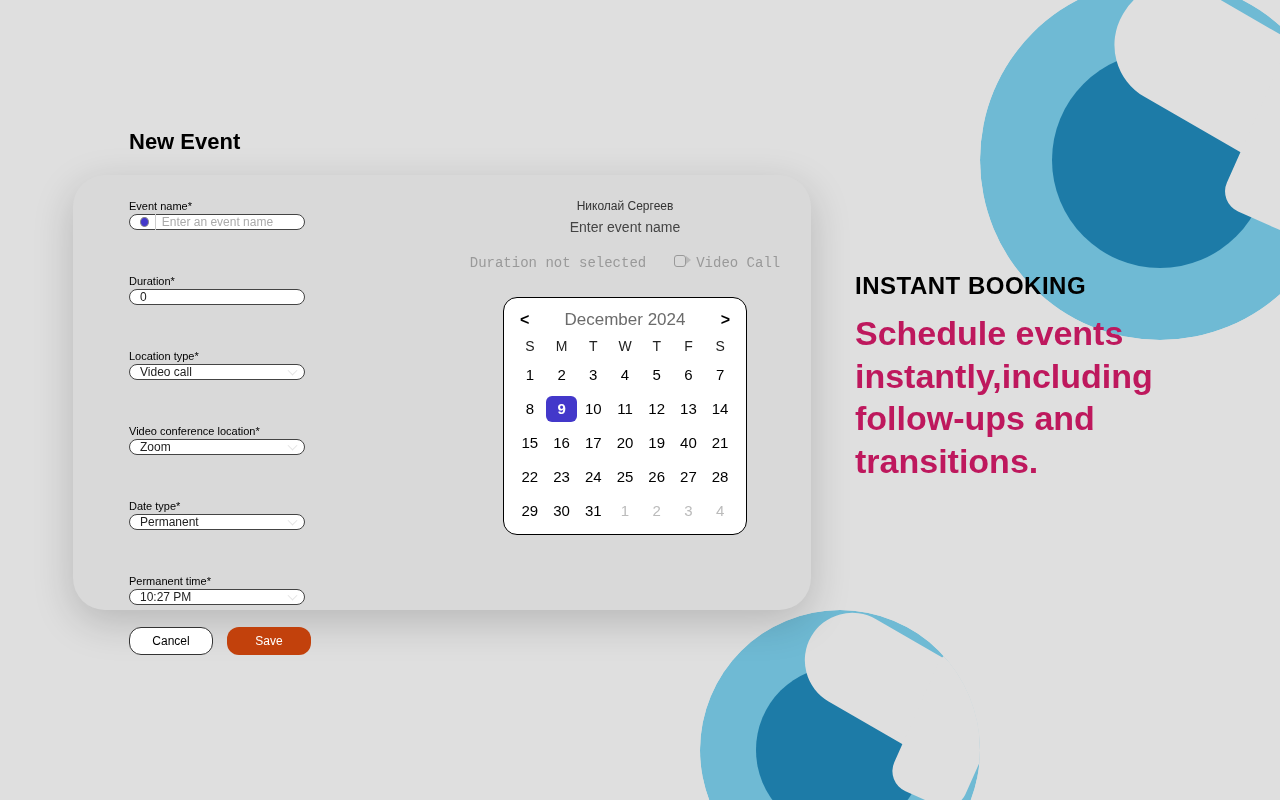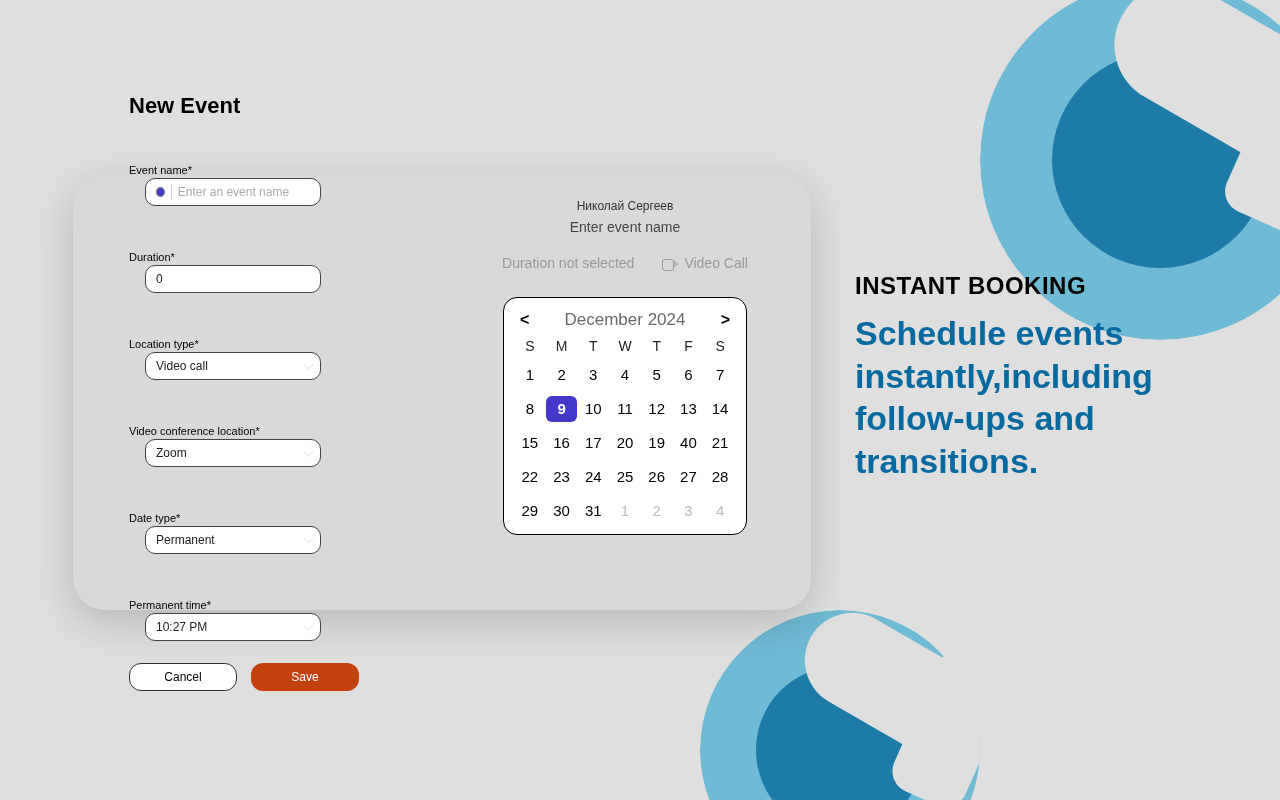--- a/index.html
+++ b/index.html
@@ -26,56 +26,56 @@
     padding: 22px 30px 24px 56px;
     display: flex;
   }
 
   
   .form-col { width: 300px; display: flex; flex-direction: column; justify-content: center; }
   .form-title { font-size: 22px; font-weight: 700; color: #000; margin-bottom: 8px; }
   .field { margin-bottom: 8px; }
   .field-label { font-size: 11px; color: #000; margin-bottom: 2px; display:block;margin-top:37px; }
   .input, .select, .time-input {
-    width: 176px; height: 28px;
+    width: 176px; height: 16px;
     background: #fff; border: 1px solid #444; border-radius: 10px;
     font-size: 12px; padding: 0 10px; color: #222;
-    display:flex; align-items:center; position:relative;margin-left:16px;
+    display:flex; align-items:center; position:relative;
   }
   .input input, .select input, .time-input input {
     border: none; outline: none; width: 100%; font-size: 12px; background: transparent; color:#222;
   }
   .input input::placeholder { color:#aaa; }
 
   .color-dot-wrap { display:flex; align-items:center; gap:6px; }
   .color-dot { width: 10px; height: 10px; border-radius:50%; border:1px solid #888; background:#4338ca; display:inline-block; position:relative;}
   .color-dot::after{content:""; position:absolute; inset:2px; background:#fff; border-radius:50%; opacity:0;}
   .divider-v { width:1px; height:16px; background:#ccc; }
 
   .select::after, .time-input::after {
     content:""; position:absolute; right:8px; top:50%; width:6px; height:6px;
     border-right:1px solid #bbb; border-bottom:1px solid #bbb;
     transform: translateY(-70%) rotate(45deg); opacity:0.4;
   }
 
   .btn-row { display:flex; gap:14px; margin-top: 14px; }
   .btn {
-    width:108px; height:28px; border-radius:12px; font-size:12px;
+    width:84px; height:28px; border-radius:12px; font-size:12px;
     display:flex; align-items:center; justify-content:center; cursor:pointer;
     border:1px solid transparent;
   }
   .btn-cancel { background:#fff; border-color:#333; color:#000; }
   .btn-save   { background:#c2410c; color:#fff; }
 
   
   .preview-col { flex:1; padding-left: 40px; display:flex; flex-direction:column; align-items:center; }
   .host-name { font-size: 12px; color:#333; margin-top: 2px; }
   .event-name-prev { font-size: 14px; color:#444; margin-top: 6px; }
   .meta-row { display:flex; gap:28px; margin-top: 20px; font-size:14px; color:#999; align-items:center; }
-  .meta-item { display:flex; align-items:flex-end; gap:6px; }
+  .meta-item { display:flex; align-items:flex-start; gap:6px;font-family:Liberation Mono, monospace; }
   .vc-icon { width:16px; height:12px; position:relative; }
   .vc-icon::before { content:""; position:absolute; width:10px; height:10px; border:1px solid #999; border-radius:3px; left:0; top:0; }
   .vc-icon::after  { content:""; position:absolute; right:-1px; top:1px; width:0; height:0; border-top:4px solid transparent; border-bottom:4px solid transparent; border-left:5px solid #999; opacity:0.5;}
 
   
   .calendar {
     width: 244px; background:#fff; border:1px solid #000; border-radius:14px;
     margin-top: 26px; padding: 12px 10px 10px;
   }
   .cal-head { display:flex; align-items:center; justify-content:space-between; font-size:16px; color:#000; padding:0 6px 8px; }
@@ -85,21 +85,21 @@
   .cal-dow { font-size:14px; color:#222; font-weight:400; }
   .cal-cell { font-size:15px; color:#000; height:26px; line-height:26px; border-radius:6px; cursor:pointer; }
   .cal-cell.muted { color:#bbb; cursor:default; }
   .cal-cell.selected { background:#4338ca; color:#fff; font-weight:600; }
 
   
   .marketing {
     position:absolute; left: 855px; top: 272px; width: 380px;
   }
   .marketing-eyebrow { font-size: 24px; font-weight: 800; letter-spacing: 0.5px; color:#000; }
-  .marketing-body { font-size: 34px; font-weight: 700; line-height: 1.25; color:#0369a1; margin-top: 12px; }
+  .marketing-body { font-size: 34px; font-weight: 700; line-height: 1.25; color:#be185d; margin-top: 12px; }
 </style>
 </head>
 <body>
 
 <div class="deco-circle deco-top">
   <div class="deco-outer"></div>
     <div class="deco-inner"></div>
     <div class="deco-handset"></div>
 </div>
 <div class="deco-circle deco-bottom">

